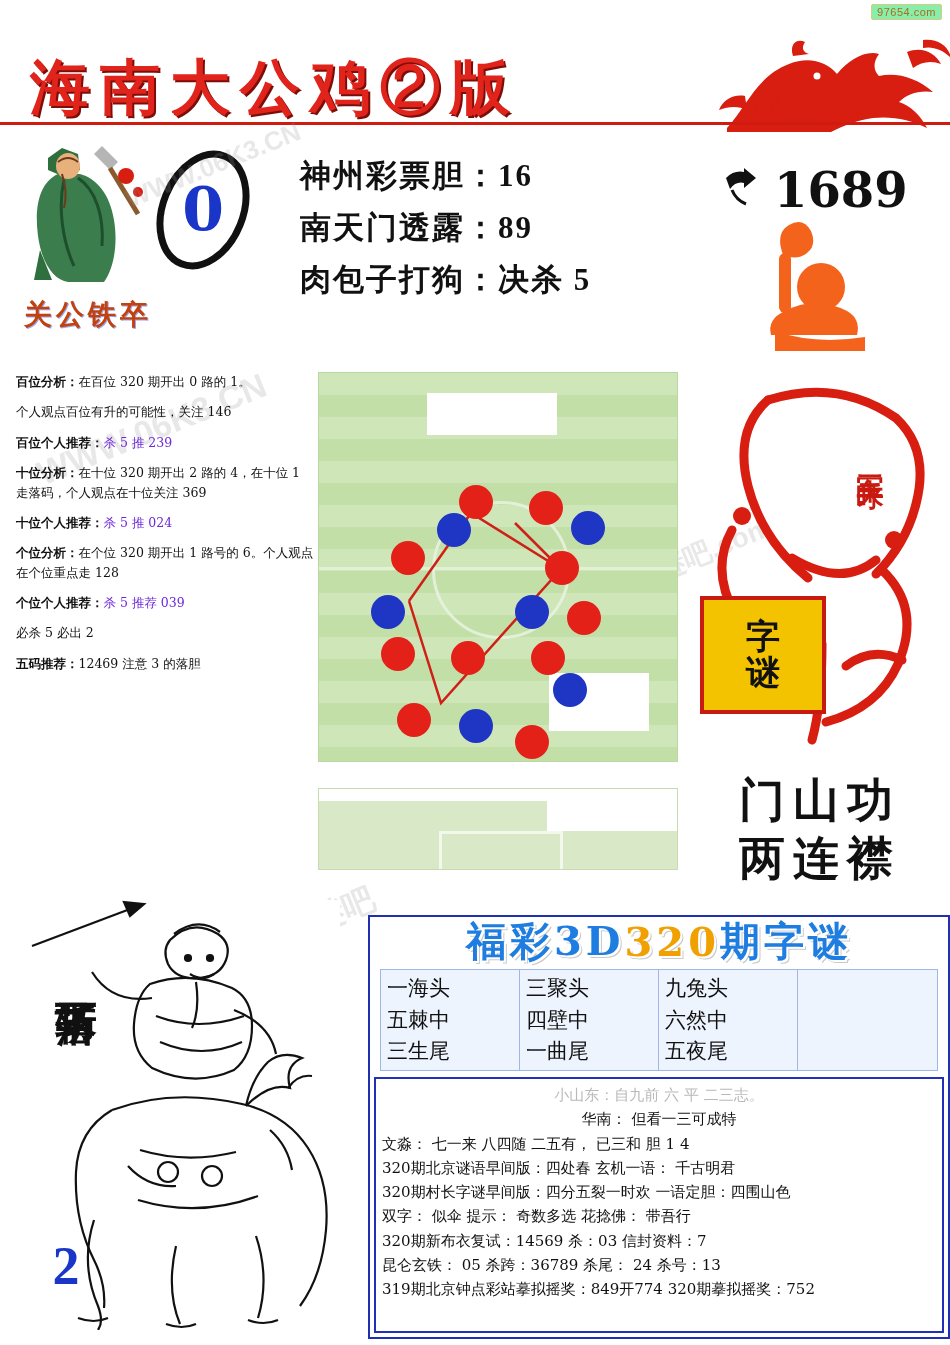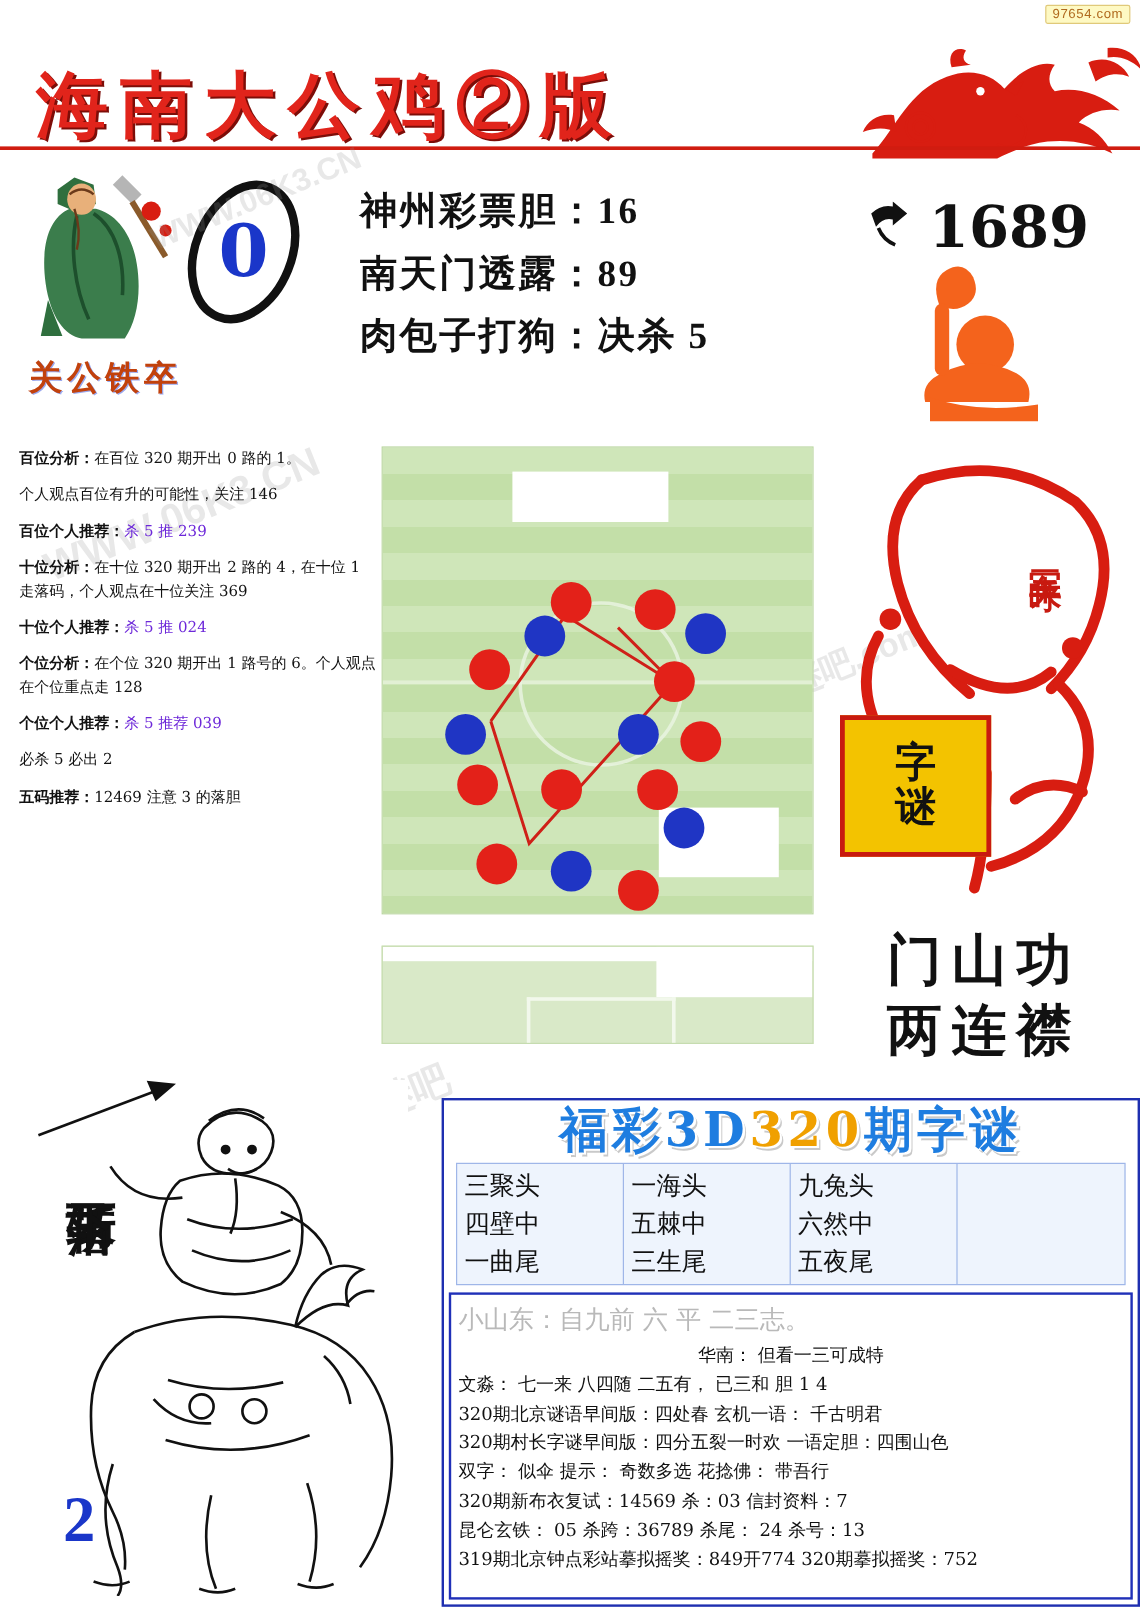--- a/index.html
+++ b/index.html
@@ -3,21 +3,21 @@
 <meta charset="utf-8">
 <style>
   html,body{margin:0;padding:0;}
   body{
     width:950px;height:1345px;position:relative;background:#ffffff;
     font-family:"Liberation Sans", sans-serif;overflow:hidden;
   }
   .abs{position:absolute;}
   
   .wm-chip{
-    right:8px;top:4px;background:#fef9c3;border:1px solid #e0c97a;color:#b06a1e;
+    right:8px;top:4px;background:#86efac;border:1px solid #e0c97a;color:#b06a1e;
     font-size:11px;padding:1px 5px;border-radius:2px;letter-spacing:.5px;
   }
   
   .masthead{
     left:0;top:22px;width:950px;height:98px;padding-left:17px;
   }
   .title-main{
     left:30px;top:26px;width:640px;height:78px;
     font-family:"DejaVu Serif", serif;font-weight:bold;font-size:60px;color:#e1241b;
     letter-spacing:10px;white-space:nowrap;
@@ -129,21 +129,21 @@
     display:flex;background:#eef4fd;
   }
   .rg-col{width:25%;border-right:1px solid #9fb6e8;padding:3px 6px;box-sizing:border-box;}
   .rg-col:last-child{border-right:none;}
   .rg-cell{font-family:"DejaVu Serif",serif;font-size:21px;color:#111;line-height:1.5;white-space:nowrap;}
   .riddle-body{
     position:absolute;left:4px;top:160px;width:570px;height:256px;border:2px solid #2030b8;
     font-family:"DejaVu Serif",serif;font-size:15px;color:#111;padding:4px 6px;box-sizing:border-box;
     line-height:1.62;
   }
-  .rb-faint{color:#b9b9b9;text-align:left;font-size:21px;}
+  .rb-faint{color:#b9b9b9;text-align:center;font-size:15px;}
   .rb-center{text-align:center;}
   .rb-row{white-space:nowrap;}
   
   .wm{
     position:absolute;color:rgba(150,150,150,.22);font-weight:bold;
     font-family:"Liberation Sans",sans-serif;transform:rotate(-22deg);white-space:nowrap;
     pointer-events:none;
   }
 </style>
 </head>
@@ -357,28 +357,28 @@
 
 <div class="abs riddle">
   <div class="riddle-title">
     <span>福彩3D </span>
       <span class="y">320</span>
       <span> 期字谜</span>
   </div>
 
   <div class="riddle-grid">
     <div class="rg-col">
+      <div class="rg-cell">一海头</div>
+      <div class="rg-cell">五棘中</div>
+      <div class="rg-cell">三生尾</div>
+    </div>
+    <div class="rg-col">
       <div class="rg-cell">三聚头</div>
       <div class="rg-cell">四壁中</div>
       <div class="rg-cell">一曲尾</div>
-    </div>
-    <div class="rg-col">
-      <div class="rg-cell">一海头</div>
-      <div class="rg-cell">五棘中</div>
-      <div class="rg-cell">三生尾</div>
     </div>
     <div class="rg-col">
       <div class="rg-cell">九兔头</div>
       <div class="rg-cell">六然中</div>
       <div class="rg-cell">五夜尾</div>
     </div>
     <div class="rg-col">
       <div class="rg-cell"></div>
       <div class="rg-cell"></div>
       <div class="rg-cell"></div>

